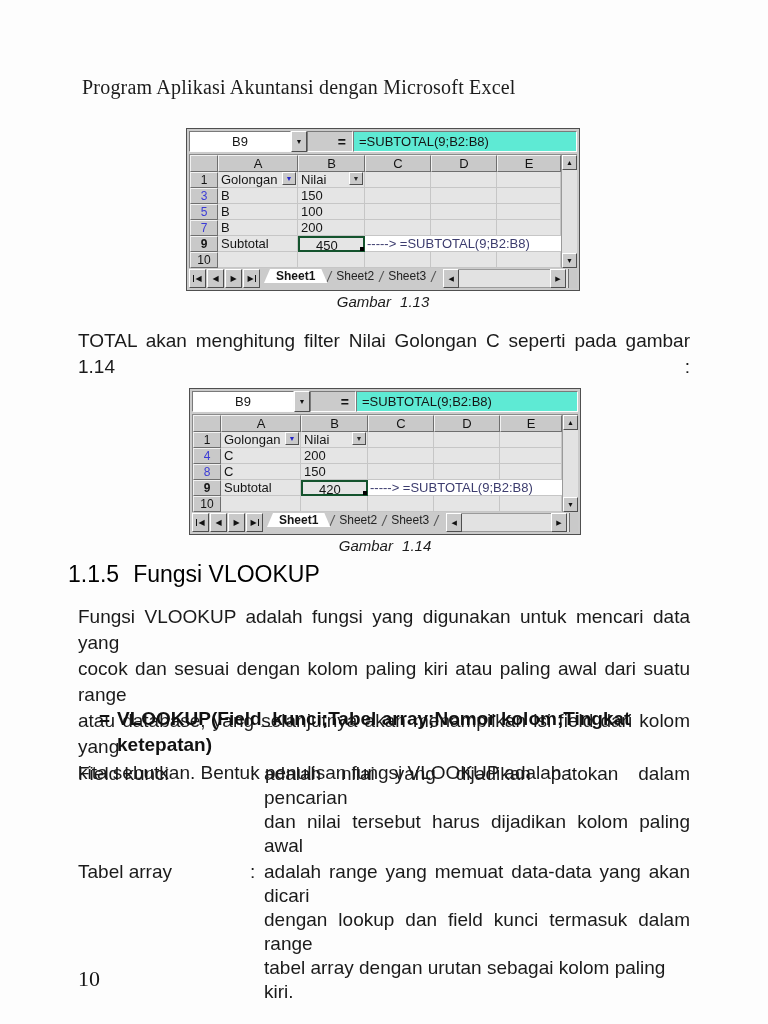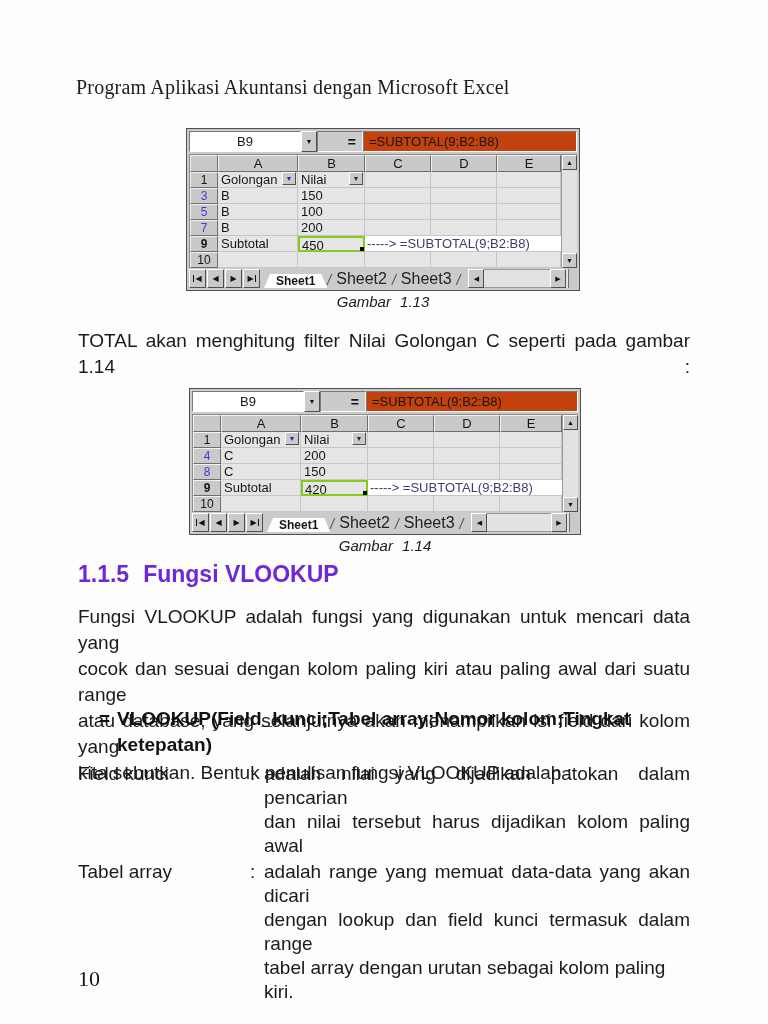--- a/index.html
+++ b/index.html
@@ -5,77 +5,77 @@
   * { box-sizing: border-box; margin: 0; padding: 0; }
   html,body { background:#888; }
   .page {
     position: relative; width: 768px; height: 1024px; margin: 0 auto;
     background: #fdfdfd; color:#151515;
     font-family: "Liberation Sans", sans-serif; overflow: hidden;
   }
   .abs { position: absolute; }
 
   
-  .doc-title { left:76px; top:76px; font-family:"Liberation Serif",serif; font-size:20px; color:#1c1c1c; letter-spacing:.2px; }
+  .doc-title { left:82px; top:76px; font-family:"Liberation Serif",serif; font-size:20px; color:#1c1c1c; letter-spacing:.2px; }
   .caption { text-align:center; font-size:15px; font-style:italic; color:#1c1c1c; word-spacing:5px; }
   .bodytext { width:612px; font-size:19px; line-height:26px; color:#1a1a1a; }
   .jl { text-align: justify; text-align-last: justify; }
-  .section-heading { left:78px; top:561px; font-size:23px; font-weight:bold; color:#6d28d9; }
+  .section-heading { left:68px; top:561px; font-size:23px; font-weight:normal; color:#000000; }
   .section-heading .num { margin-right:14px; }
   .formula-block { left:99px; top:706px; display:flex; font-size:19px; font-weight:bold; line-height:26px; color:#111; }
   .formula-block .feq { width:18px; }
   .defs { left:78px; top:762px; width:612px; font-size:19px; line-height:24px; color:#1a1a1a; }
   .def { display:flex; margin-bottom:2px; }
   .dterm { width:172px; flex:none; }
   .dcolon { width:14px; flex:none; }
   .dbody { flex:1; }
   .footer-num { left:78px; top:966px; font-family:"Liberation Serif",serif; font-size:22px; }
   .footer-site { right:78px; top:971px; font-family:"Liberation Serif",serif; font-size:21px; }
 
   
   .xl { background:#cbcbcb; border:1px solid #4f4f4f; padding:2px; }
   .fbar { display:flex; height:21px; margin-bottom:2px; }
-  .namebox { width:112px; background:#fff; border:1px solid; border-color:#7a7a7a #fdfdfd #fdfdfd #7a7a7a; display:flex; align-items:center; justify-content:center; font-size:13px; }
+  .namebox { width:102px; background:#fff; border:1px solid; border-color:#7a7a7a #fdfdfd #fdfdfd #7a7a7a; display:flex; align-items:center; justify-content:center; font-size:13px; }
   .namedrop { width:16px; background:#cbcbcb; border:1px solid; border-color:#fff #4f4f4f #4f4f4f #fff; display:flex; align-items:center; justify-content:center; font-size:7px; color:#111; }
   .eqzone { width:46px; background:#cbcbcb; border:1px solid; border-color:#7a7a7a #fdfdfd #fdfdfd #7a7a7a; display:flex; align-items:center; justify-content:flex-end; padding-right:6px; font-weight:bold; font-size:14px; }
-  .fxarea { flex:1; background:#c2410c; border:1px solid; border-color:#7a7a7a #fdfdfd #fdfdfd #7a7a7a; display:flex; align-items:center; padding-left:5px; font-size:13px; white-space:nowrap; }
+  .fxarea { flex:1; background:#5eead4; border:1px solid; border-color:#7a7a7a #fdfdfd #fdfdfd #7a7a7a; display:flex; align-items:center; padding-left:5px; font-size:13px; white-space:nowrap; }
 
   .gridwrap { display:flex; border-top:1px solid #8a8a8a; border-left:1px solid #8a8a8a; background:#fff; }
   .sheet { flex:1; }
   .shrow { display:flex; height:16px; }
   .shrow.hdr-row { height:17px; }
   .hdr, .rownum {
     background:#c9c9c9; border-top:1px solid #f2f2f2; border-left:1px solid #f2f2f2;
     border-right:1px solid #6e6e6e; border-bottom:1px solid #6e6e6e;
     display:flex; align-items:center; justify-content:center; font-size:13px; color:#141414;
   }
   .rownum { width:28px; flex:none; font-size:12px; }
   .rownum.blue { color:#3b3bd6; }
   .rownum.bold { font-weight:bold; }
   .corner { width:28px; flex:none; }
   .w-a { width:80px; flex:none; } .w-b { width:67px; flex:none; }
   .w-c { width:66px; flex:none; } .w-d { width:66px; flex:none; } .w-e { flex:1; }
   .cell { background:#e5e5e5; border-right:1px solid #c6c6c6; border-bottom:1px solid #c6c6c6; font-size:13px; display:flex; align-items:flex-start; padding-left:3px; position:relative; white-space:nowrap; }
-  .cell.sel { border:2px solid #84cc16; padding-left:2px; z-index:2; }
+  .cell.sel { border:2px solid #14532d; padding-left:16px; z-index:2; }
   .handle { position:absolute; right:-1px; bottom:-1px; width:4px; height:4px; background:#000; }
   .filterbtn { margin-left:auto; margin-right:1px; width:14px; height:13px; flex:none; background:#c9c9c9; border:1px solid; border-color:#fff #4f4f4f #4f4f4f #fff; display:flex; align-items:center; justify-content:center; font-size:7px; color:#2a2a2a; }
   .filterbtn.blue { color:#2525c8; }
   .notecell { flex:1; background:#fff; border-bottom:1px solid #c6c6c6; display:flex; align-items:center; font-size:13px; color:#3c3c6e; white-space:nowrap; overflow:visible; padding-left:2px; }
 
   .vscroll { width:16px; flex:none; background:#e2e2e2; display:flex; flex-direction:column; border-left:1px solid #9a9a9a; }
   .sbtn { height:15px; background:#c9c9c9; border:1px solid; border-color:#fff #4f4f4f #4f4f4f #fff; display:flex; align-items:center; justify-content:center; font-size:7px; color:#111; }
   .strack { flex:1; }
 
   .tabbar { display:flex; height:19px; margin-top:1px; align-items:stretch; }
   .navbtn { width:17px; flex:none; background:#c9c9c9; border:1px solid; border-color:#fff #4f4f4f #4f4f4f #fff; display:flex; align-items:center; justify-content:center; font-size:8px; color:#111; margin-right:1px; }
   .navbtn .bar { width:1px; height:7px; background:#111; }
   .navbtn .bar.l { margin-right:1px; } .navbtn .bar.r { margin-left:1px; }
-  .tabs { display:flex; align-items:flex-end; margin-left:3px; }
+  .tabs { display:flex; align-items:flex-start; margin-left:3px; }
   .tab-active { background:#fff; font-weight:bold; font-size:12px; padding:0 12px; display:flex; align-items:center; clip-path:polygon(6px 0, calc(100% - 6px) 0, 100% 100%, 0 100%); }
-  .tab { font-size:16px; color:#222; padding:0 5px; display:flex; align-items:center; }
+  .tab { font-size:12px; color:#222; padding:0 5px; display:flex; align-items:center; }
   .slash { display:flex; align-items:center; color:#555; font-size:14px; font-style:italic; }
   .hscroll { flex:1; display:flex; margin-left:8px; background:#e2e2e2; align-items:stretch; }
   .hbtn { width:16px; flex:none; background:#c9c9c9; border:1px solid; border-color:#fff #4f4f4f #4f4f4f #fff; display:flex; align-items:center; justify-content:center; font-size:7px; color:#111; }
   .htrack { flex:1; border-top:1px solid #9a9a9a; border-bottom:1px solid #9a9a9a; }
   .grip { width:9px; flex:none; background:#c9c9c9; border-left:1px solid #6e6e6e; margin-left:2px; }
 </style>
 </head>
 <body>
 
 <div class="page">

